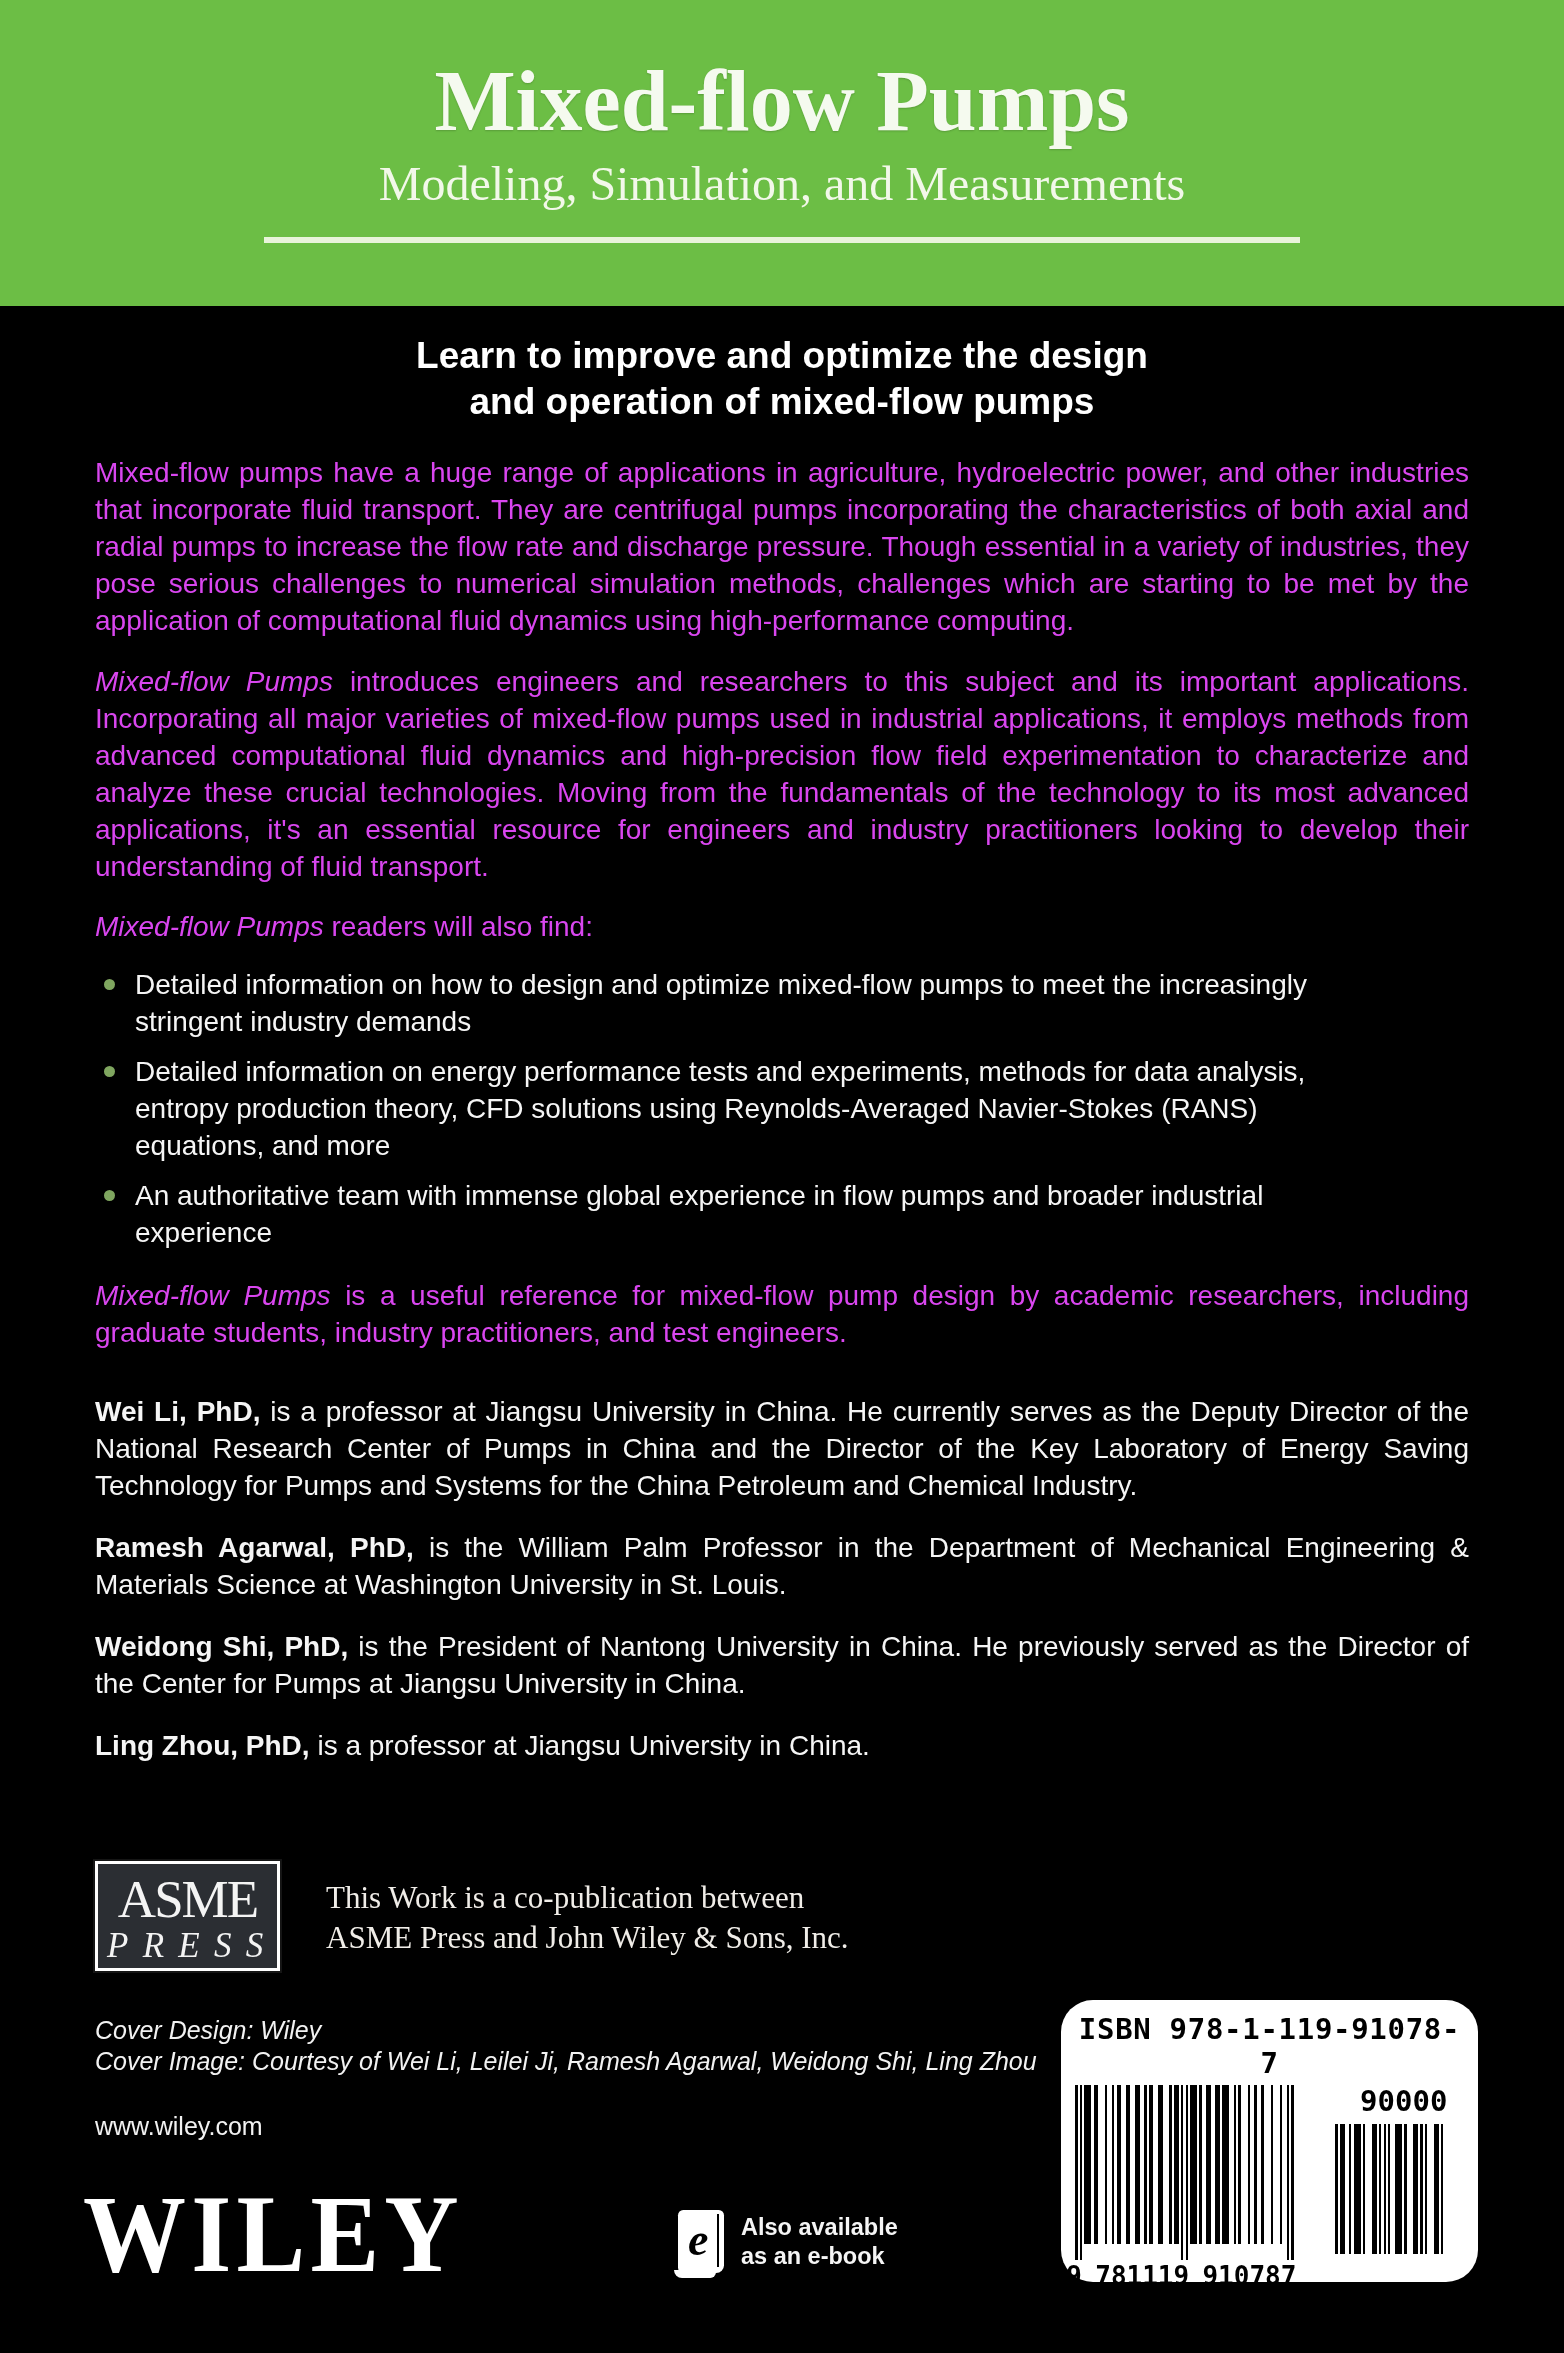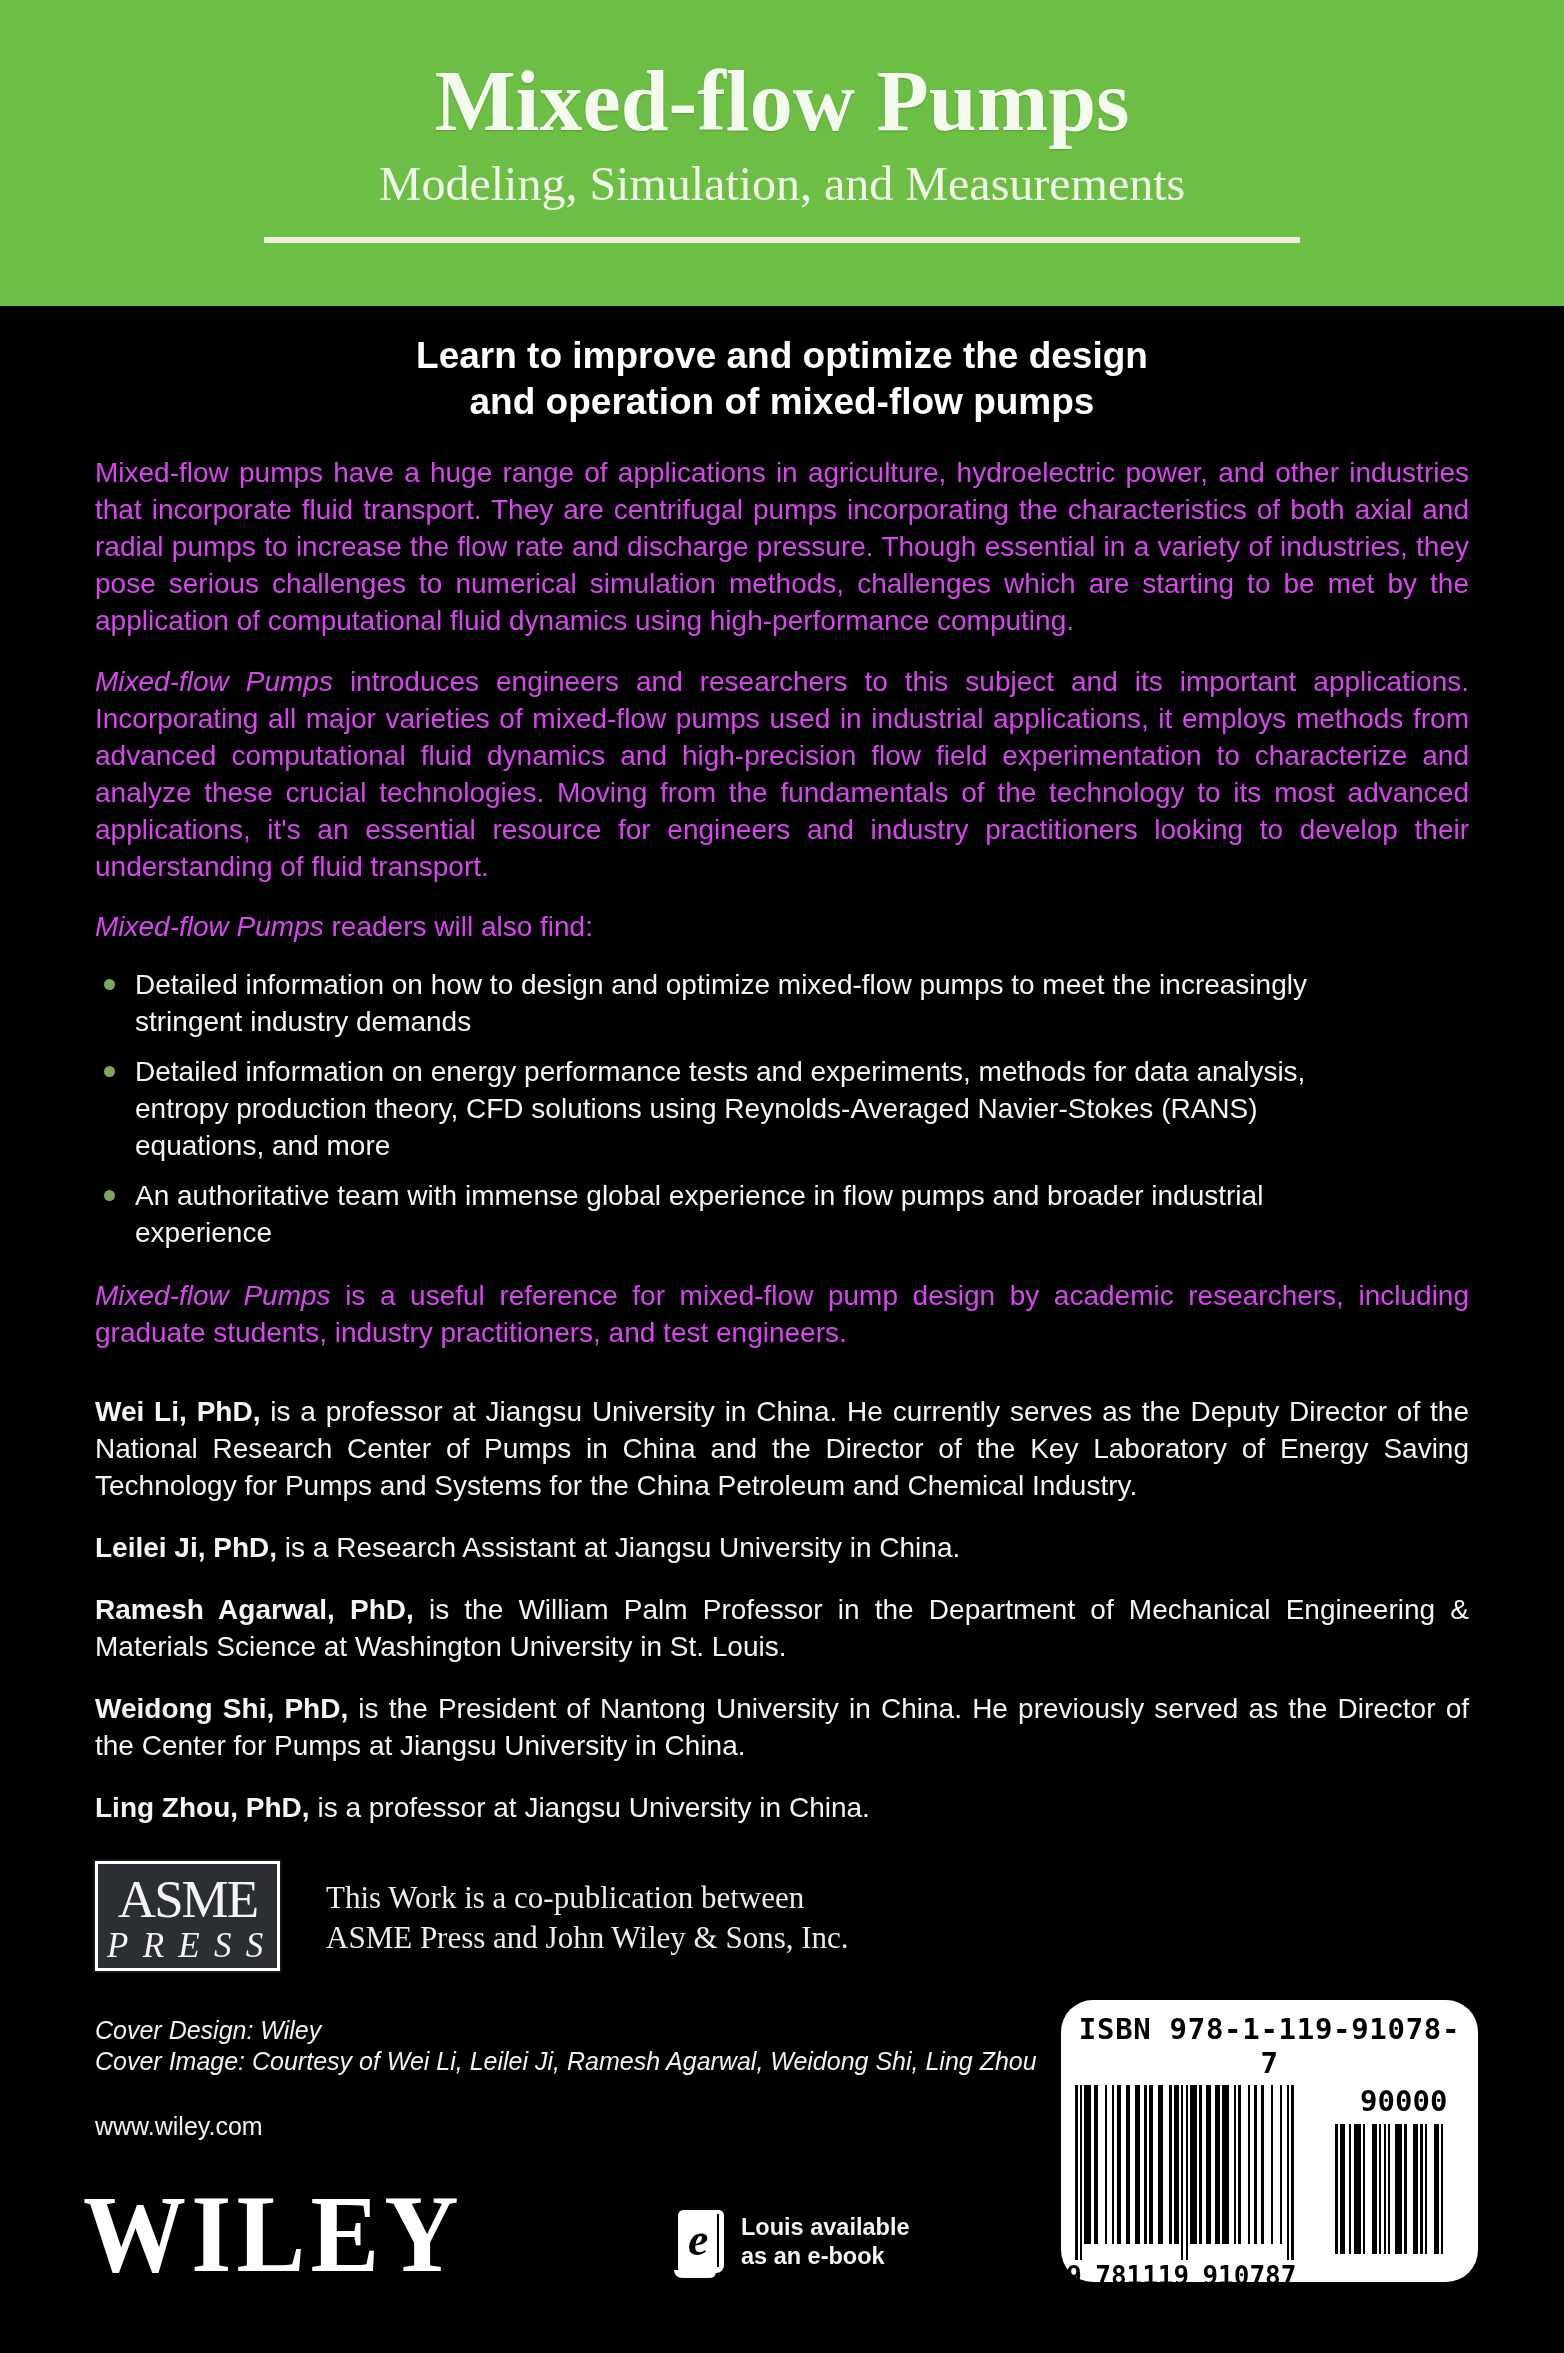--- a/index.html
+++ b/index.html
@@ -106,21 +106,20 @@
       <p class="body-text p2"><i class="run">Mixed-flow Pumps</i><span class="run"> introduces engineers and researchers to this subject and its important applications. Incorporating all major varieties of mixed-flow pumps used in industrial applications, it employs methods from advanced computational fluid dynamics and high-precision flow field experimentation to characterize and analyze these crucial technologies. Moving from the fundamentals of the technology to its most advanced applications, it's an essential resource for engineers and industry practitioners looking to develop their understanding of fluid transport.</span></p>
       <p class="body-text find-line"><i class="run">Mixed-flow Pumps</i><span class="run"> readers will also find:</span></p>
       <ul class="bullets">
           <li><span class="dot"></span><span class="run">Detailed information on how to design and optimize mixed-flow pumps to meet the increasingly stringent industry demands</span></li>
           <li><span class="dot"></span><span class="run">Detailed information on energy performance tests and experiments, methods for data analysis, entropy production theory, CFD solutions using Reynolds-Averaged Navier-Stokes (RANS) equations, and more</span></li>
           <li><span class="dot"></span><span class="run">An authoritative team with immense global experience in flow pumps and broader industrial experience</span></li>
         </ul>
       <p class="body-text ref-para"><i class="run">Mixed-flow Pumps</i><span class="run"> is a useful reference for mixed-flow pump design by academic researchers, including graduate students, industry practitioners, and test engineers.</span></p>
       <div class="bios">
           <div class="bio"><b class="run">Wei Li, PhD,</b><span class="run"> is a professor at Jiangsu University in China. He currently serves as the Deputy Director of the National Research Center of Pumps in China and the Director of the Key Laboratory of Energy Saving Technology for Pumps and Systems for the China Petroleum and Chemical Industry.</span></div>
-          <div class="bio"><b class="run">Leilei Ji, PhD,</b><span class="run"> is a Research Assistant at Jiangsu University in China.</span></div>
           <div class="bio"><b class="run">Ramesh Agarwal, PhD,</b><span class="run"> is the William Palm Professor in the Department of Mechanical Engineering &amp; Materials Science at Washington University in St. Louis.</span></div>
           <div class="bio"><b class="run">Weidong Shi, PhD,</b><span class="run"> is the President of Nantong University in China. He previously served as the Director of the Center for Pumps at Jiangsu University in China.</span></div>
           <div class="bio"><b class="run">Ling Zhou, PhD,</b><span class="run"> is a professor at Jiangsu University in China.</span></div>
         </div>
     </div>
   </div>
 
   <div class="publisher">
     <div class="asme-box">
       <div class="asme-top">ASME</div>
@@ -137,21 +136,21 @@
   <div class="website">www.wiley.com</div>
 
   <div class="wiley-logo">WILEY</div>
 
   <div class="ebook">
     <div class="ebook-icon">
       <div class="e">e</div>
       <div class="spine"></div>
       <div class="curl"></div>
     </div>
-    <div class="ebook-text">Louis available
+    <div class="ebook-text">Also available
 as an e-book</div>
   </div>
 
   <div class="barcode-box">
     <div class="isbn-line">ISBN 978-1-119-91078-7</div>
     <div class="bc-row">
       <div class="bc-main">
         <div class="bars">
             <span style="width: 2.3px; height: 175px; background: rgb(0, 0, 0);"></span>
             <span style="width: 2.3px; height: 175px; background: transparent;"></span>

